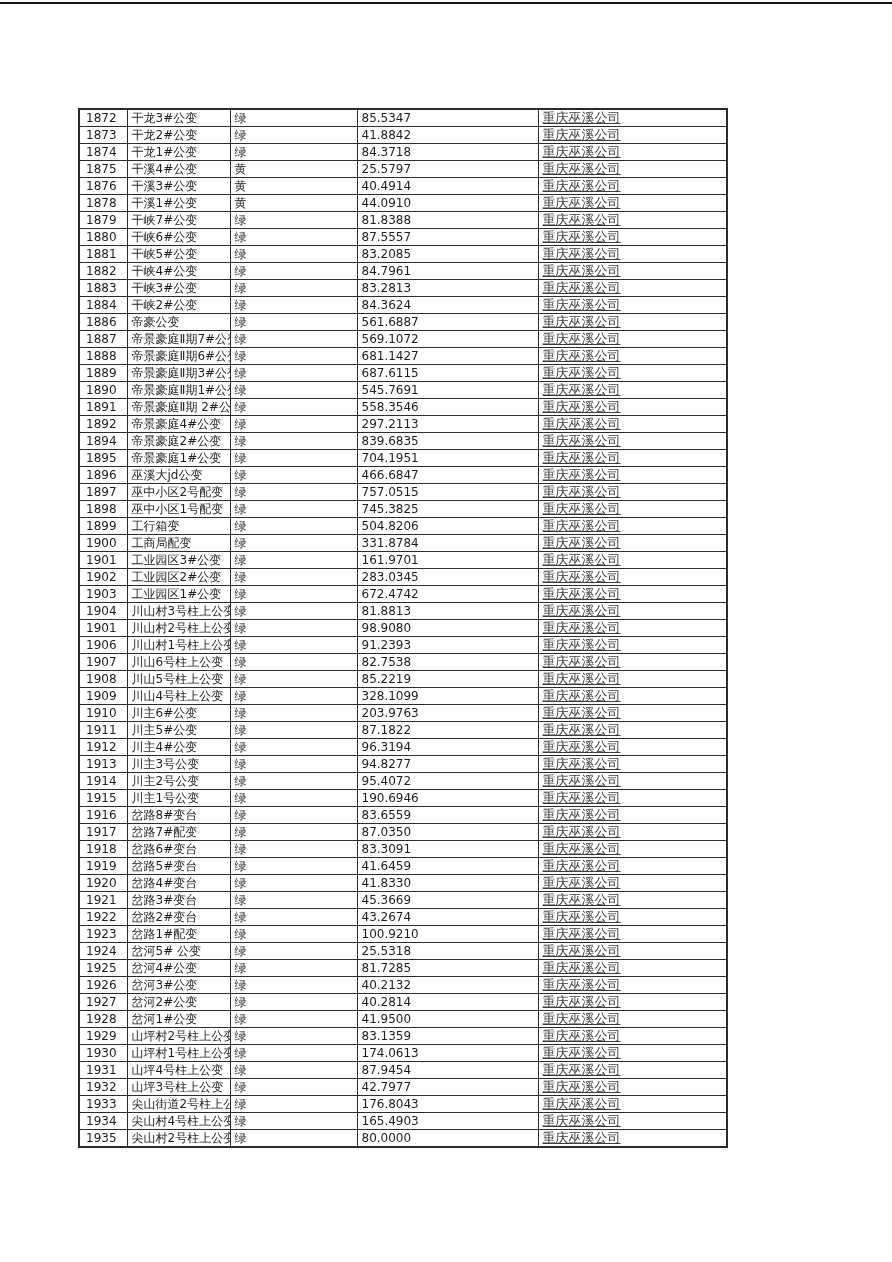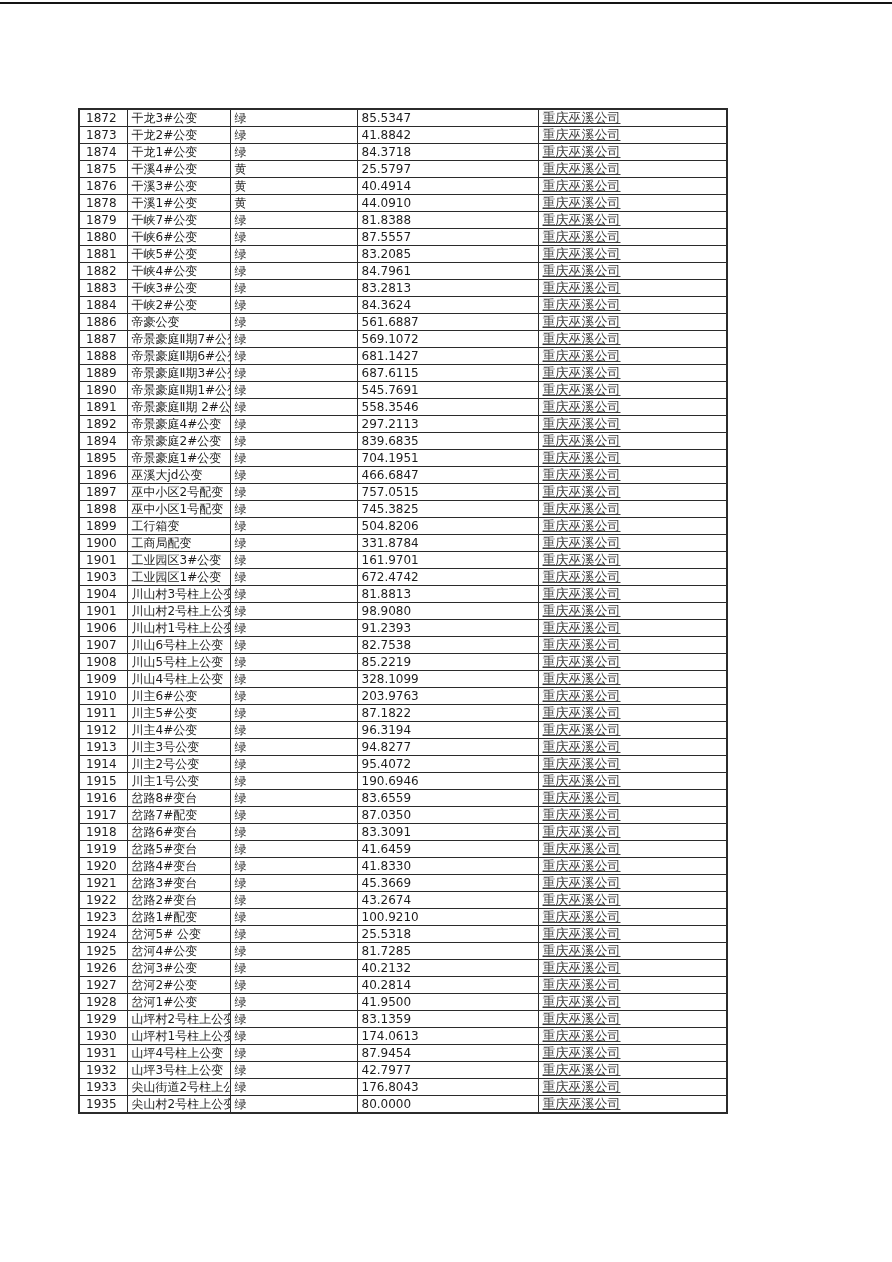--- a/index.html
+++ b/index.html
@@ -252,20 +252,27 @@
         <td class="company-cell"><span class="company-link">重庆巫溪公司</span></td>
       </tr>
       <tr>
         <td class="id-cell">1901</td>
         <td class="name-cell">工业园区3#公变</td>
         <td class="status-cell">绿</td>
         <td class="value-cell">161.9701</td>
         <td class="company-cell"><span class="company-link">重庆巫溪公司</span></td>
       </tr>
       <tr>
+        <td class="id-cell">1902</td>
+        <td class="name-cell">工业园区2#公变</td>
+        <td class="status-cell">绿</td>
+        <td class="value-cell">283.0345</td>
+        <td class="company-cell"><span class="company-link">重庆巫溪公司</span></td>
+      </tr>
+      <tr>
         <td class="id-cell">1903</td>
         <td class="name-cell">工业园区1#公变</td>
         <td class="status-cell">绿</td>
         <td class="value-cell">672.4742</td>
         <td class="company-cell"><span class="company-link">重庆巫溪公司</span></td>
       </tr>
       <tr>
         <td class="id-cell">1904</td>
         <td class="name-cell">川山村3号柱上公变</td>
         <td class="status-cell">绿</td>
@@ -466,20 +473,27 @@
         <td class="name-cell">山坪3号柱上公变</td>
         <td class="status-cell">绿</td>
         <td class="value-cell">42.7977</td>
         <td class="company-cell"><span class="company-link">重庆巫溪公司</span></td>
       </tr>
       <tr>
         <td class="id-cell">1933</td>
         <td class="name-cell">尖山街道2号柱上公变</td>
         <td class="status-cell">绿</td>
         <td class="value-cell">176.8043</td>
+        <td class="company-cell"><span class="company-link">重庆巫溪公司</span></td>
+      </tr>
+      <tr>
+        <td class="id-cell">1934</td>
+        <td class="name-cell">尖山村4号柱上公变</td>
+        <td class="status-cell">绿</td>
+        <td class="value-cell">165.4903</td>
         <td class="company-cell"><span class="company-link">重庆巫溪公司</span></td>
       </tr>
       <tr>
         <td class="id-cell">1935</td>
         <td class="name-cell">尖山村2号柱上公变</td>
         <td class="status-cell">绿</td>
         <td class="value-cell">80.0000</td>
         <td class="company-cell"><span class="company-link">重庆巫溪公司</span></td>
       </tr>
     </tbody>

